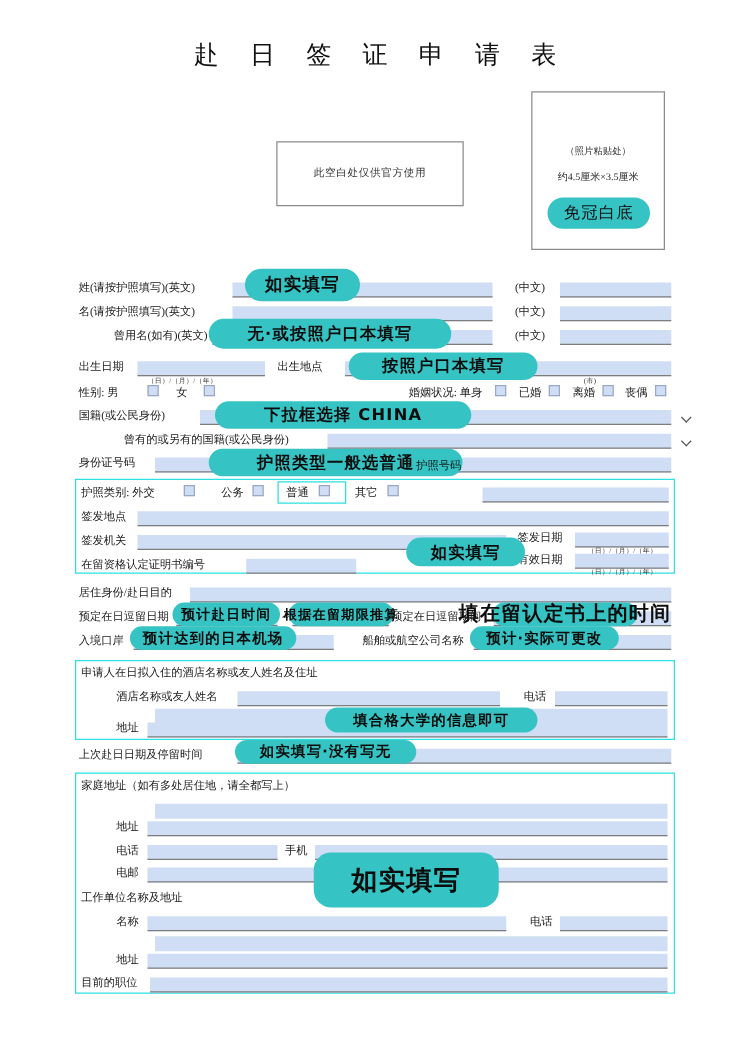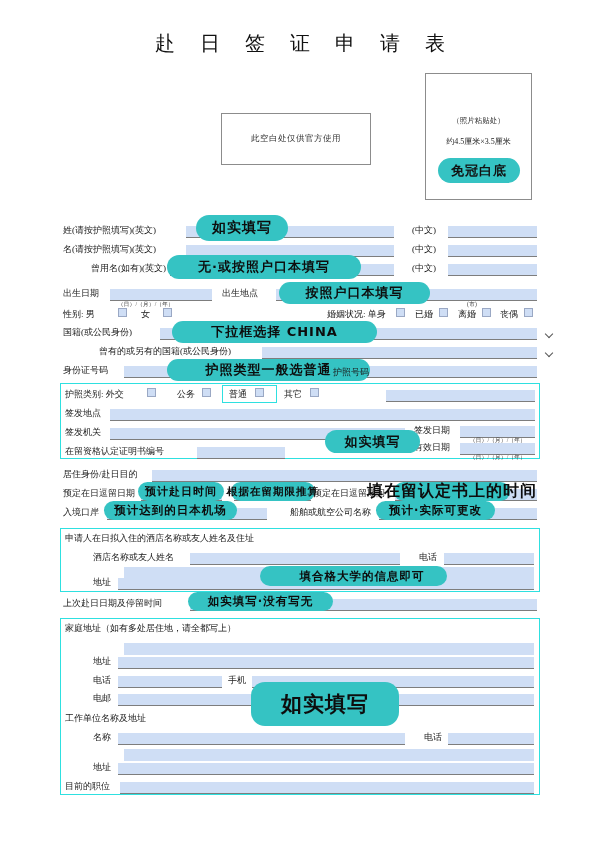--- a/index.html
+++ b/index.html
@@ -36,21 +36,21 @@
   }
   .photo-line1{position:absolute;left:0;top:42px;width:105px;text-align:center;font-size:7.5px;color:#333;}
   .photo-line2{position:absolute;left:0;top:62px;width:105px;text-align:center;font-size:8px;color:#222;}
   .photo-badge{
     position:absolute;left:12px;top:84px;width:82px;height:25px;
     border-radius:13px;background:#35c3c3;
   }
   .photo-badge span{
     display:block;width:100%;height:100%;line-height:25px;text-align:center;
     font-family:"DejaVu Sans","Liberation Sans",sans-serif;
-    font-weight:bold;font-size:13px;color:#111;letter-spacing:1px;
+    font-weight:normal;font-size:13px;color:#111;letter-spacing:1px;
   }
 
   
   .lbl{
     position:absolute;
     font-size:9px;line-height:12px;color:#1a1a1a;
     white-space:nowrap;
     font-family:"Liberation Serif","DejaVu Serif",serif;
   }
   .fld{
@@ -249,21 +249,21 @@
 
   <div class="lbl" style="left:93px;top:551px;">酒店名称或友人姓名</div>
   <div class="fld" style="left:190px;top:553px;width:210px;"></div>
   <div class="lbl" style="left:419px;top:551px;">电话</div>
   <div class="fld" style="left:444px;top:553px;width:90px;"></div>
 
   <div class="fld nobrd" style="left:124px;top:567px;width:410px;"></div>
   <div class="lbl" style="left:93px;top:576px;">地址</div>
   <div class="fld" style="left:118px;top:578px;width:416px;"></div>
 
-  <div class="badge" style="left:260px;top:566px;width:170px;height:20px;font-size:11.5px;padding-left:17px;">
+  <div class="badge" style="left:260px;top:566px;width:170px;height:20px;font-size:11.5px;">
     <span>填合格大学的信息即可</span>
   </div>
 
   <div class="lbl" style="left:63px;top:597px;">上次赴日日期及停留时间</div>
   <div class="fld" style="left:190px;top:599px;width:347px;"></div>
   <div class="badge" style="left:188px;top:592px;width:145px;height:19px;font-size:11.5px;">
     <span>如实填写·没有写无</span>
   </div>
 
   <div class="outline" style="left:60px;top:618px;width:480px;height:177px;"></div>

